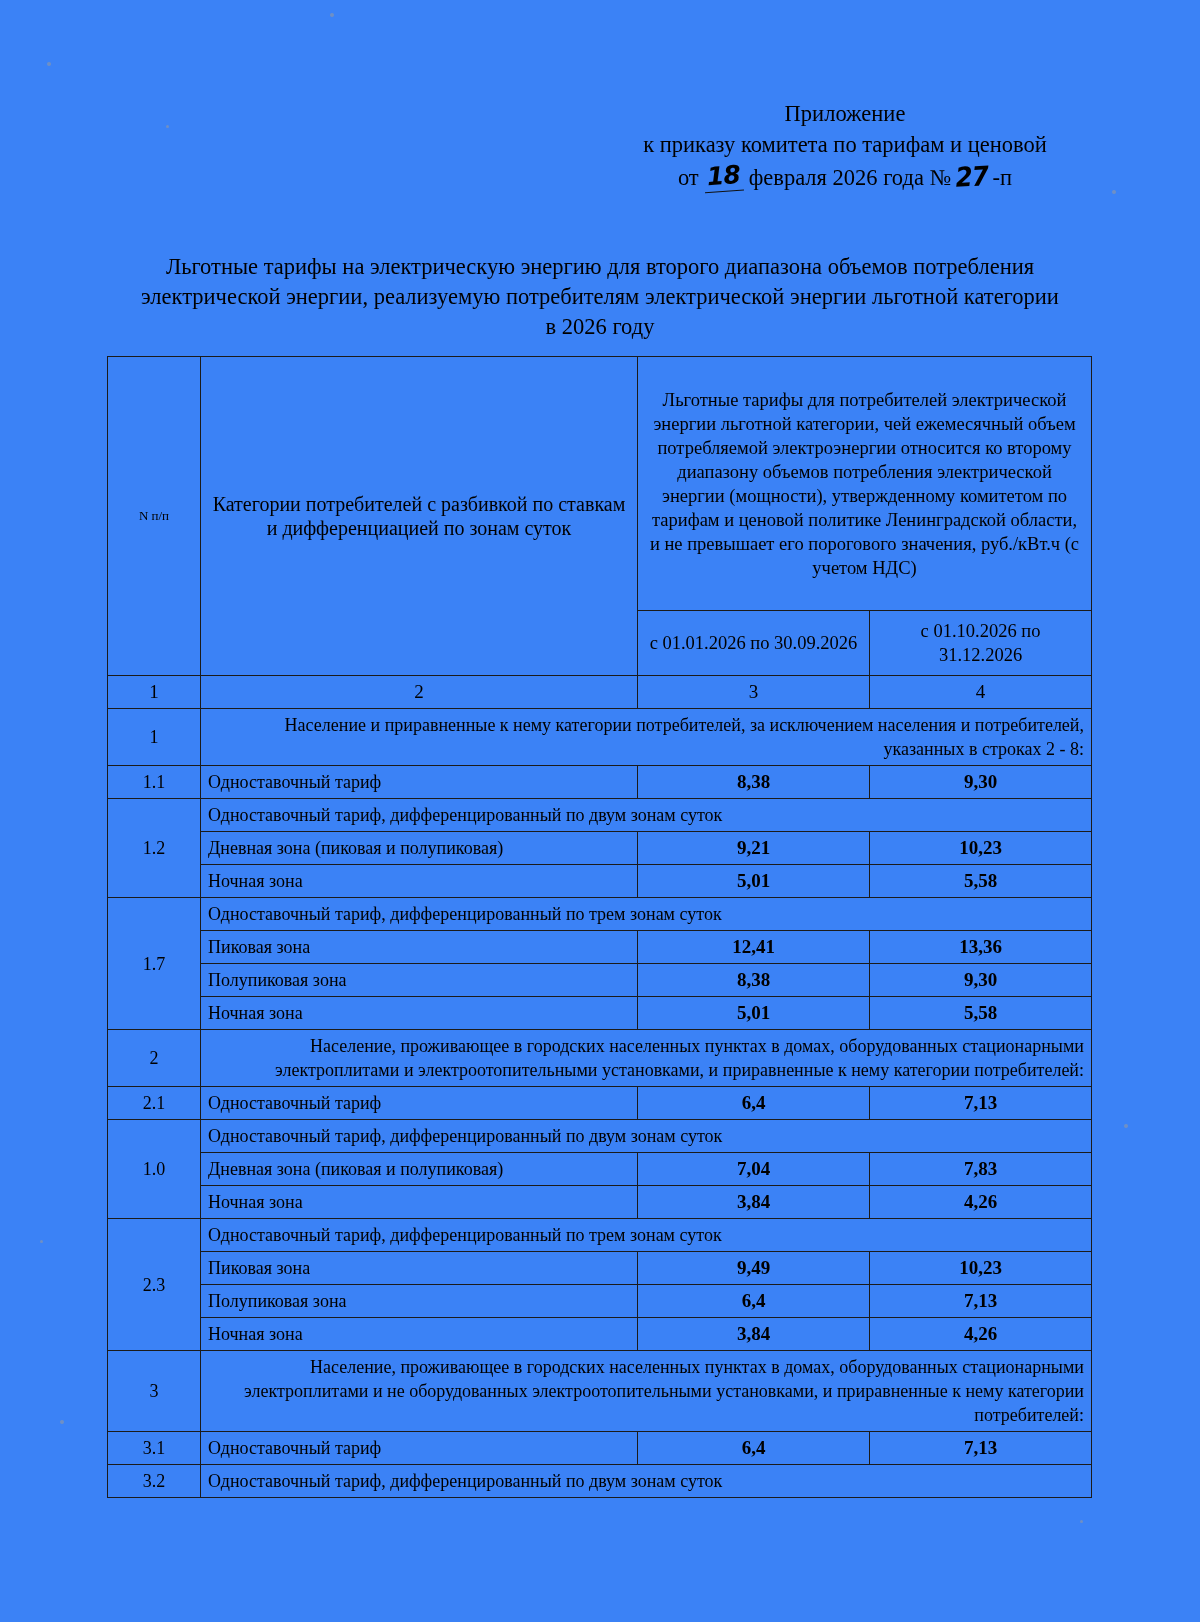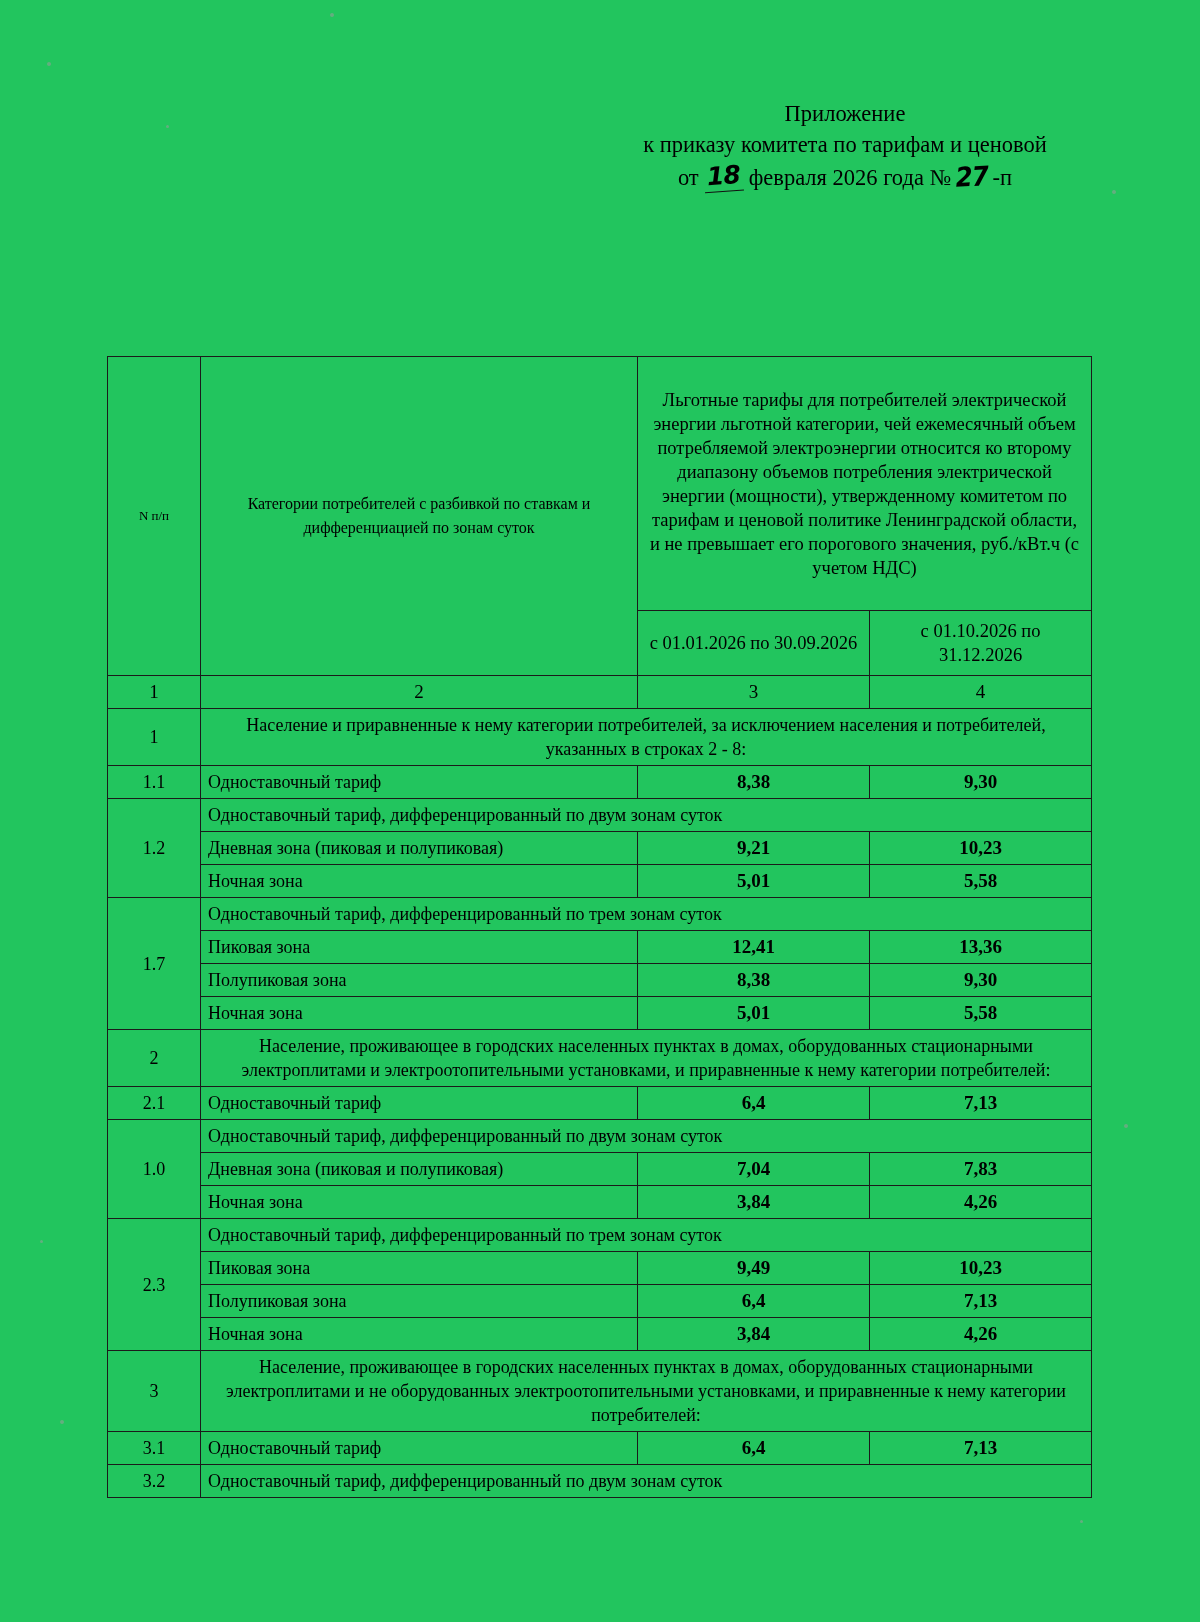--- a/index.html
+++ b/index.html
@@ -9,21 +9,21 @@
   }
   body {
     font-family: "Liberation Serif", "DejaVu Serif", serif;
     color: #000000;
   }
   .page {
     position: relative;
     width: 1200px;
     height: 1622px;
     margin: 0 auto;
-    background: #22c55e;
+    background: #3b82f6;
     overflow: hidden;
   }
 
   
   .doc-header {
     position: absolute;
     left: 600px;
     top: 98px;
     width: 490px;
     text-align: center;
@@ -82,25 +82,25 @@
   col.c2 { width: 437px; }
   col.c3 { width: 232px; }
   col.c4 { width: 222px; }
   .hdr-main {
     text-align: center;
     font-size: 18.5px;
     line-height: 25px;
     vertical-align: middle;
   }
   .hdr-np { text-align: center; font-size: 13px; }
-  .hdr-cat { text-align: center; font-size: 16px; line-height: 25px; }
+  .hdr-cat { text-align: center; font-size: 20px; line-height: 25px; }
   .hdr-date { text-align: center; font-size: 18.5px; line-height: 24px; }
   .numrow td { text-align: center; font-size: 19px; padding: 1px 4px; }
   .grp { text-align: center; font-size: 18px; }
-  .desc { text-align: center; font-size: 18px; line-height: 26px; }
+  .desc { text-align: right; font-size: 18px; line-height: 26px; }
   .val { text-align: center; font-size: 19px; font-weight: bold; }
   .rowlbl { text-align: left; font-size: 18px; font-family: Liberation Serif, serif; }
   .thick-top { border-top-width: 2.2px; }
 
   
   .speck {
     position: absolute;
     background: #9a9a9a;
     border-radius: 50%;
     opacity: .55;
@@ -114,20 +114,25 @@
   <div class="doc-header">
     <div class="line">Приложение</div>
     <div class="line">к приказу комитета по тарифам и ценовой</div>
     <div class="line">
       <span>от</span>
       <span class="hand">18</span>
       <span>февраля 2026 года №</span><span class="hand num2">27</span><span>-п</span>
     </div>
   </div>
 
+  <div class="doc-title">
+    <div>Льготные тарифы на электрическую энергию для второго диапазона объемов потребления</div>
+    <div>электрической энергии, реализуемую потребителям электрической энергии льготной категории</div>
+    <div>в 2026 году</div>
+  </div>
 
   <div class="tbl-wrap">
     <table class="tariff">
       <colgroup>
         <col class="c1">
           <col class="c2">
           <col class="c3">
           <col class="c4">
       </colgroup>
       <tbody>

